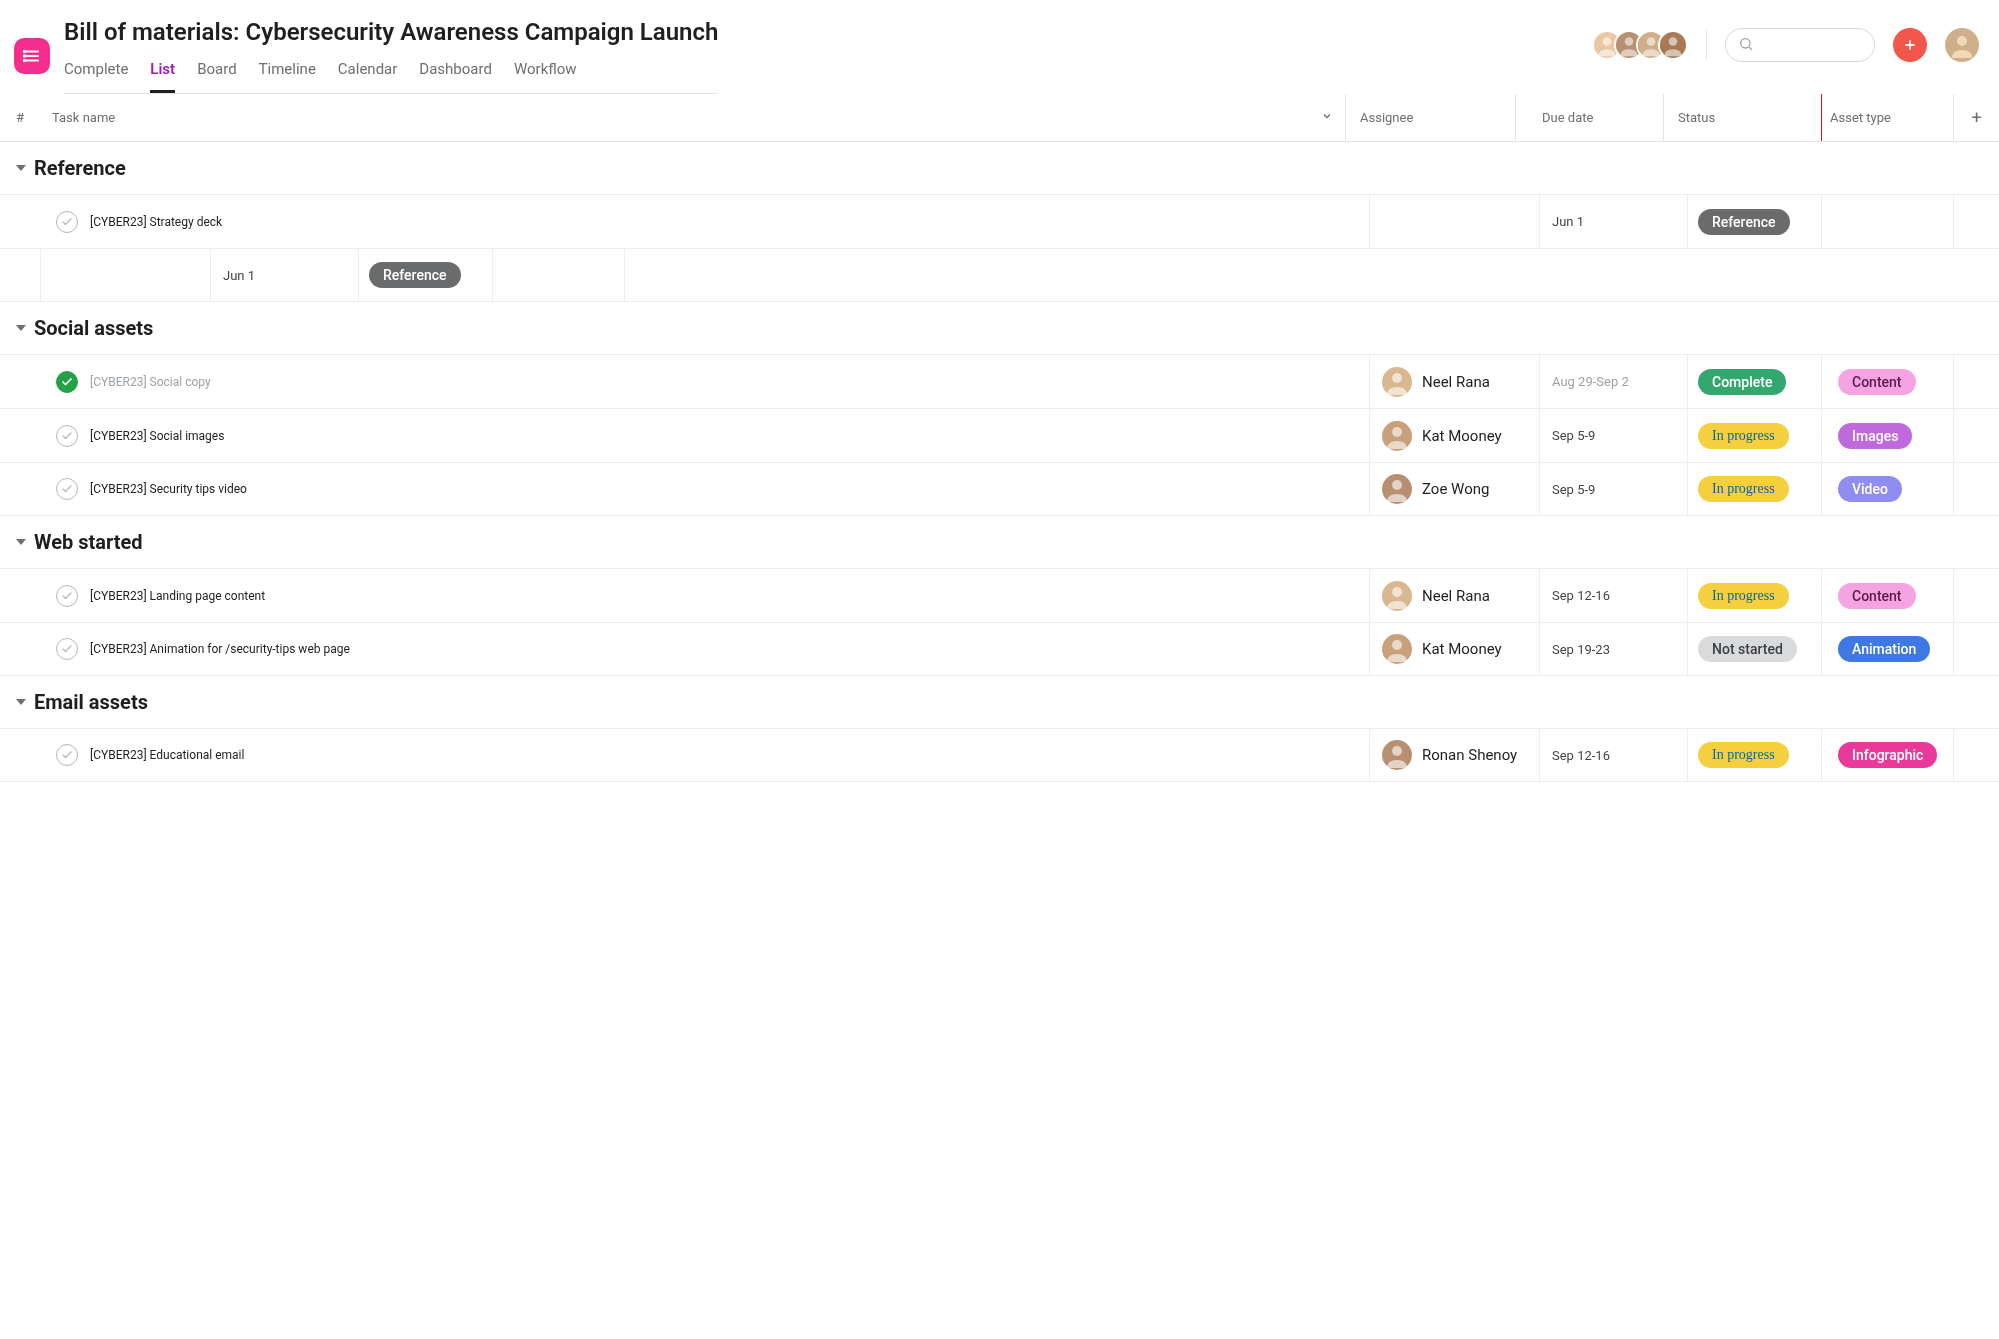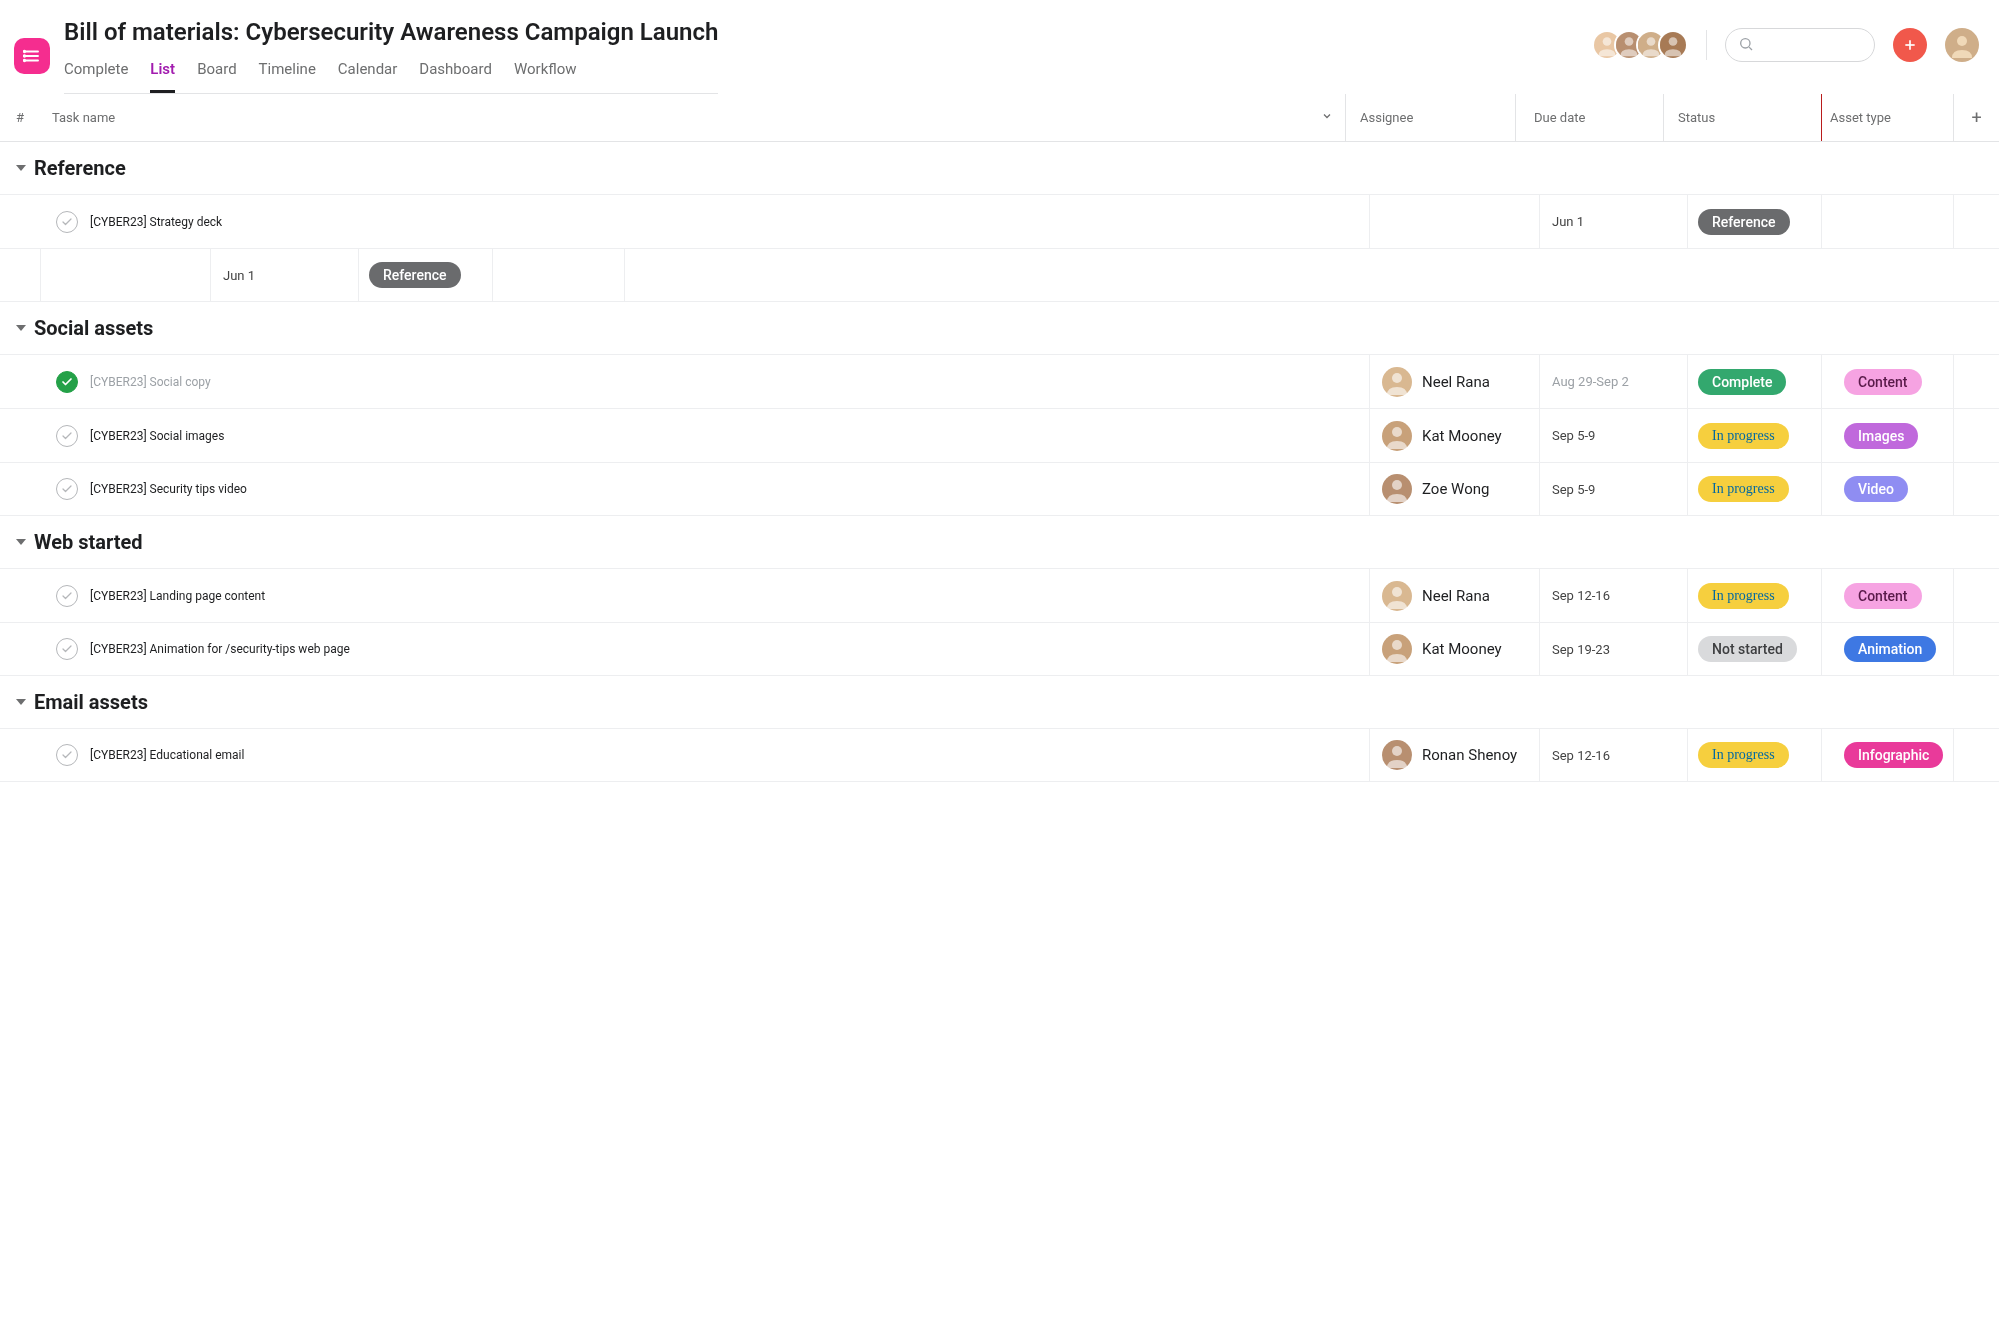--- a/index.html
+++ b/index.html
@@ -69,21 +69,21 @@
 
 .col-header {
   display: flex; align-items: center;
   border-bottom: 1px solid #e3e4e6;
   color: #6d6e6f; font-size: 13px;
   height: 48px;
 }
 .col-num { width: 40px; text-align: center; }
 .col-task { flex: 1; padding-left: 12px; display: flex; align-items: center; justify-content: space-between; padding-right: 12px; }
 .col-assignee { width: 170px; padding-left: 14px; border-left: 1px solid #e3e4e6; height: 100%; display: flex; align-items: center; }
-.col-due { width: 148px; padding-left: 18px; border-left: 1px solid #e3e4e6; height: 100%; display: flex; align-items: center; }
+.col-due { width: 148px; padding-left: 26px; border-left: 1px solid #e3e4e6; height: 100%; display: flex; align-items: center; }
 .col-status { width: 134px; padding-left: 14px; border-left: 1px solid #e3e4e6; height: 100%; display: flex; align-items: center; }
 .col-asset { width: 132px; padding-left: 8px; border-left: 1px solid #b91c1c; height: 100%; display: flex; align-items: center; margin-left: 24px; }
 .col-add { width: 46px; text-align: center; border-left: 1px solid #e3e4e6; height: 100%; display: flex; align-items: center; justify-content: center; font-size: 18px; color: #6d6e6f; cursor: pointer; }
 
 
 .section-header {
   display: flex; align-items: center; gap: 8px;
   padding: 14px 0 14px 16px; font-size: 20px; font-weight: 700;
   cursor: pointer;
 }
@@ -100,21 +100,21 @@
   border-top: 1px solid #edeef0;
   height: 54px;
 }
 .task-row:last-child { border-bottom: 1px solid #edeef0; }
 .cell { display: flex; align-items: center; }
 .cell-num { width: 40px; }
 .cell-task { flex: 1; padding-left: 6px; display: flex; align-items: center; gap: 12px; font-size: 12px; }
 .cell-assignee { width: 170px; padding-left: 12px; border-left: 1px solid #edeef0; gap: 10px; font-size: 15px; }
 .cell-due { width: 148px; padding-left: 12px; border-left: 1px solid #edeef0; font-size: 13px; color: #444; }
 .cell-status { width: 134px; padding-left: 10px; border-left: 1px solid #edeef0; }
-.cell-asset { width: 132px; padding-left: 22px; border-left: 1px solid #edeef0; }
+.cell-asset { width: 132px; padding-left: 16px; border-left: 1px solid #edeef0; }
 .cell-end { width: 46px; border-left: 1px solid #edeef0; }
 
 .check-circle {
   width: 22px; height: 22px; border-radius: 50%;
   border: 1.5px solid #b5b7ba;
   display: flex; align-items: center; justify-content: center;
   flex-shrink: 0; margin-left: 10px;
 }
 .check-circle.done {
   background: #24a148; border-color: #24a148;

